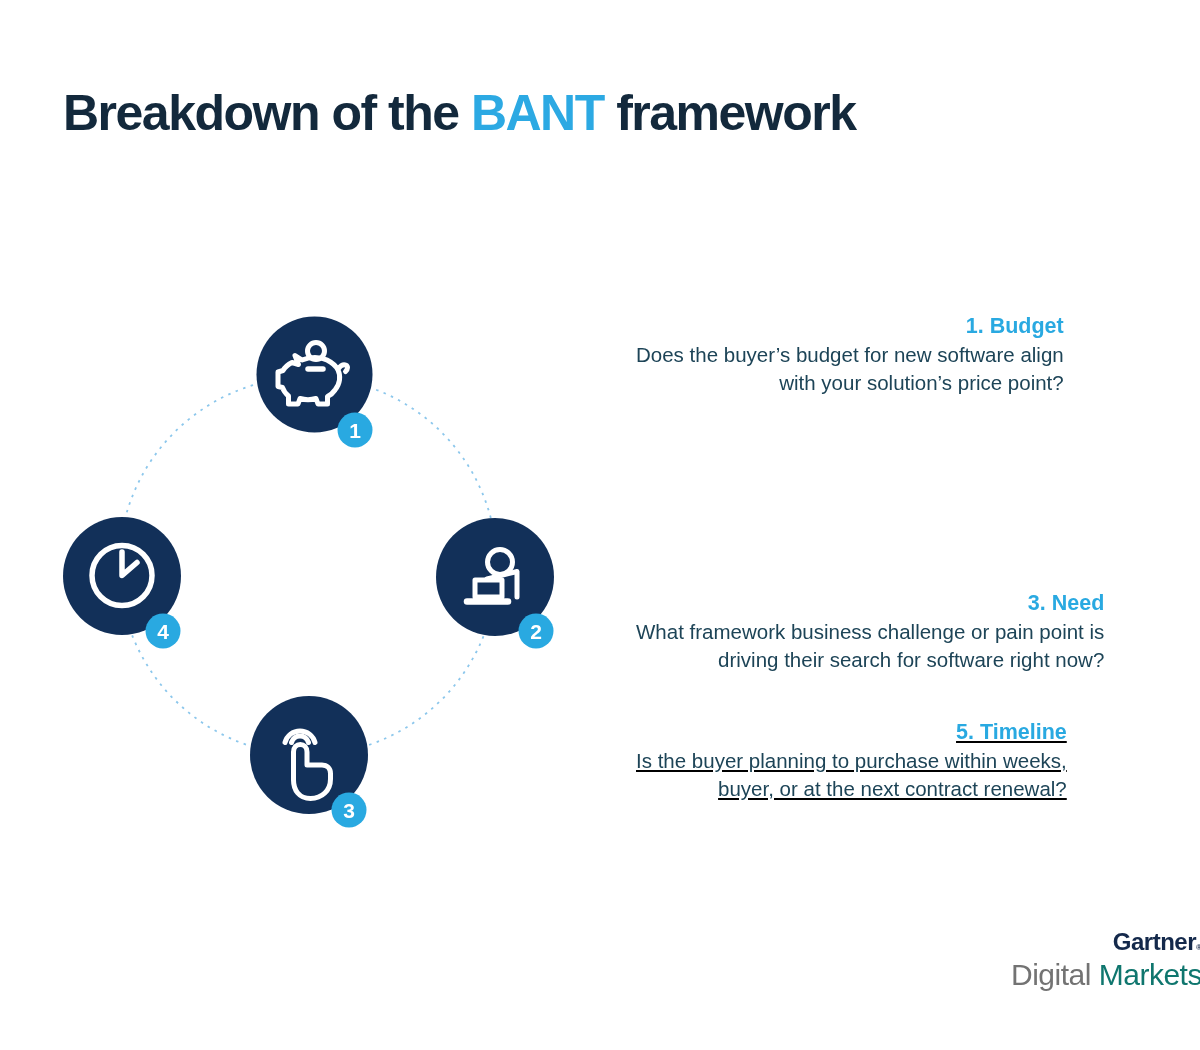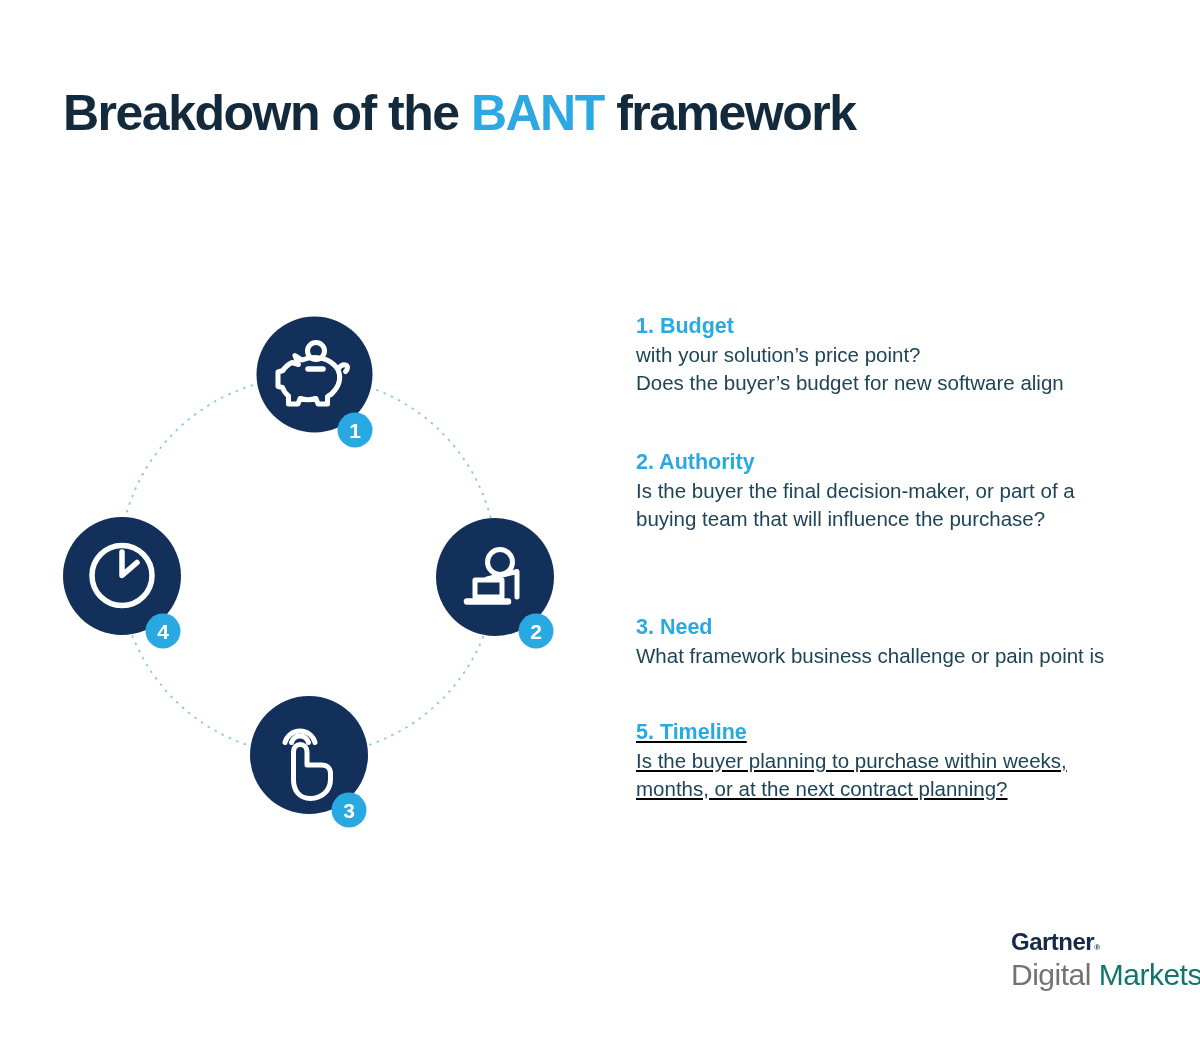--- a/index.html
+++ b/index.html
@@ -2,41 +2,42 @@
 <html><head>
 <meta charset="utf-8">
 <style>
   html,body{margin:0;padding:0;background:#fff;}
   .canvas{
     position:relative;
     width:1200px;height:999px;
     background:#ffffff;
     font-family:"Liberation Sans", sans-serif;
     overflow:hidden;
+    text-align:right;
   }
   
   .title{
     position:absolute;left:63px;top:88px;margin:0;
     font-size:50px;font-weight:700;letter-spacing:-1.5px;
     line-height:1;color:#13293C;white-space:nowrap;
   }
   .title .hl{color:#2CA9E3;}
   
   .section{position:absolute;left:636px;}
   .section .heading{
     font-size:21.5px;font-weight:700;color:#29A9E1;
     line-height:30px;white-space:nowrap;
   }
   .section .line{
     display:block;font-size:20.5px;color:#1D4457;
     line-height:27.5px;white-space:nowrap;
   }
   .section-1{top:311px;}
   .section-2{top:447px;}
-  .section-3{top:612px;}
+  .section-3{top:588px;}
   .section-4{top:717px;text-decoration:underline;}
   
   .diagram{position:absolute;left:0;top:280px;}
   
   .logo{position:absolute;left:1011px;top:930px;line-height:1;}
   .logo .brand{
     font-size:24px;font-weight:700;color:#14294B;letter-spacing:-0.5px;
   }
   .logo .reg{font-size:8px;font-weight:700;color:#14294B;}
   .logo .line2{margin-top:6px;font-size:30px;letter-spacing:-0.5px;white-space:nowrap;}
@@ -95,39 +96,35 @@
         <circle cx="122" cy="575.5" r="30"></circle>
         <path d="M122 552 L 122 575.5 L 137 562.5"></path>
       </g>
       <circle cx="163" cy="631" r="17.5" fill="#29A9E1"></circle>
       <text x="163" y="638.5" text-anchor="middle" font-family="Liberation Sans, sans-serif" font-size="21" font-weight="bold" fill="#FFFFFF">4</text>
     </g>
   </svg>
 
   <div class="section section-1">
     <div class="heading">1. Budget</div>
+    <span class="line">Does the buyer’s budget for new software align</span>
     <span class="line">with your solution’s price point?</span>
-    <span class="line">Does the buyer’s budget for new software align</span>
   </div>
 
-  <div class="section section-2">
-    <div class="heading">2. Authority</div>
-    <span class="line">Is the buyer the final decision-maker, or part of a</span>
-    <span class="line">buying team that will influence the purchase?</span>
-  </div>
 
   <div class="section section-3">
     <div class="heading">3. Need</div>
     <span class="line">What framework business challenge or pain point is</span>
+    <span class="line">driving their search for software right now?</span>
   </div>
 
   <div class="section section-4">
     <div class="heading">5. Timeline</div>
     <span class="line">Is the buyer planning to purchase within weeks,</span>
-    <span class="line">months, or at the next contract planning?</span>
+    <span class="line">buyer, or at the next contract renewal?</span>
   </div>
 
   <div class="logo">
     <div><span class="brand">Gartner</span><span class="reg">®</span></div>
     <div class="line2"><span class="digital">Digital</span><span class="markets"> Markets</span></div>
   </div>
 
 </div>
 
 </body></html>

